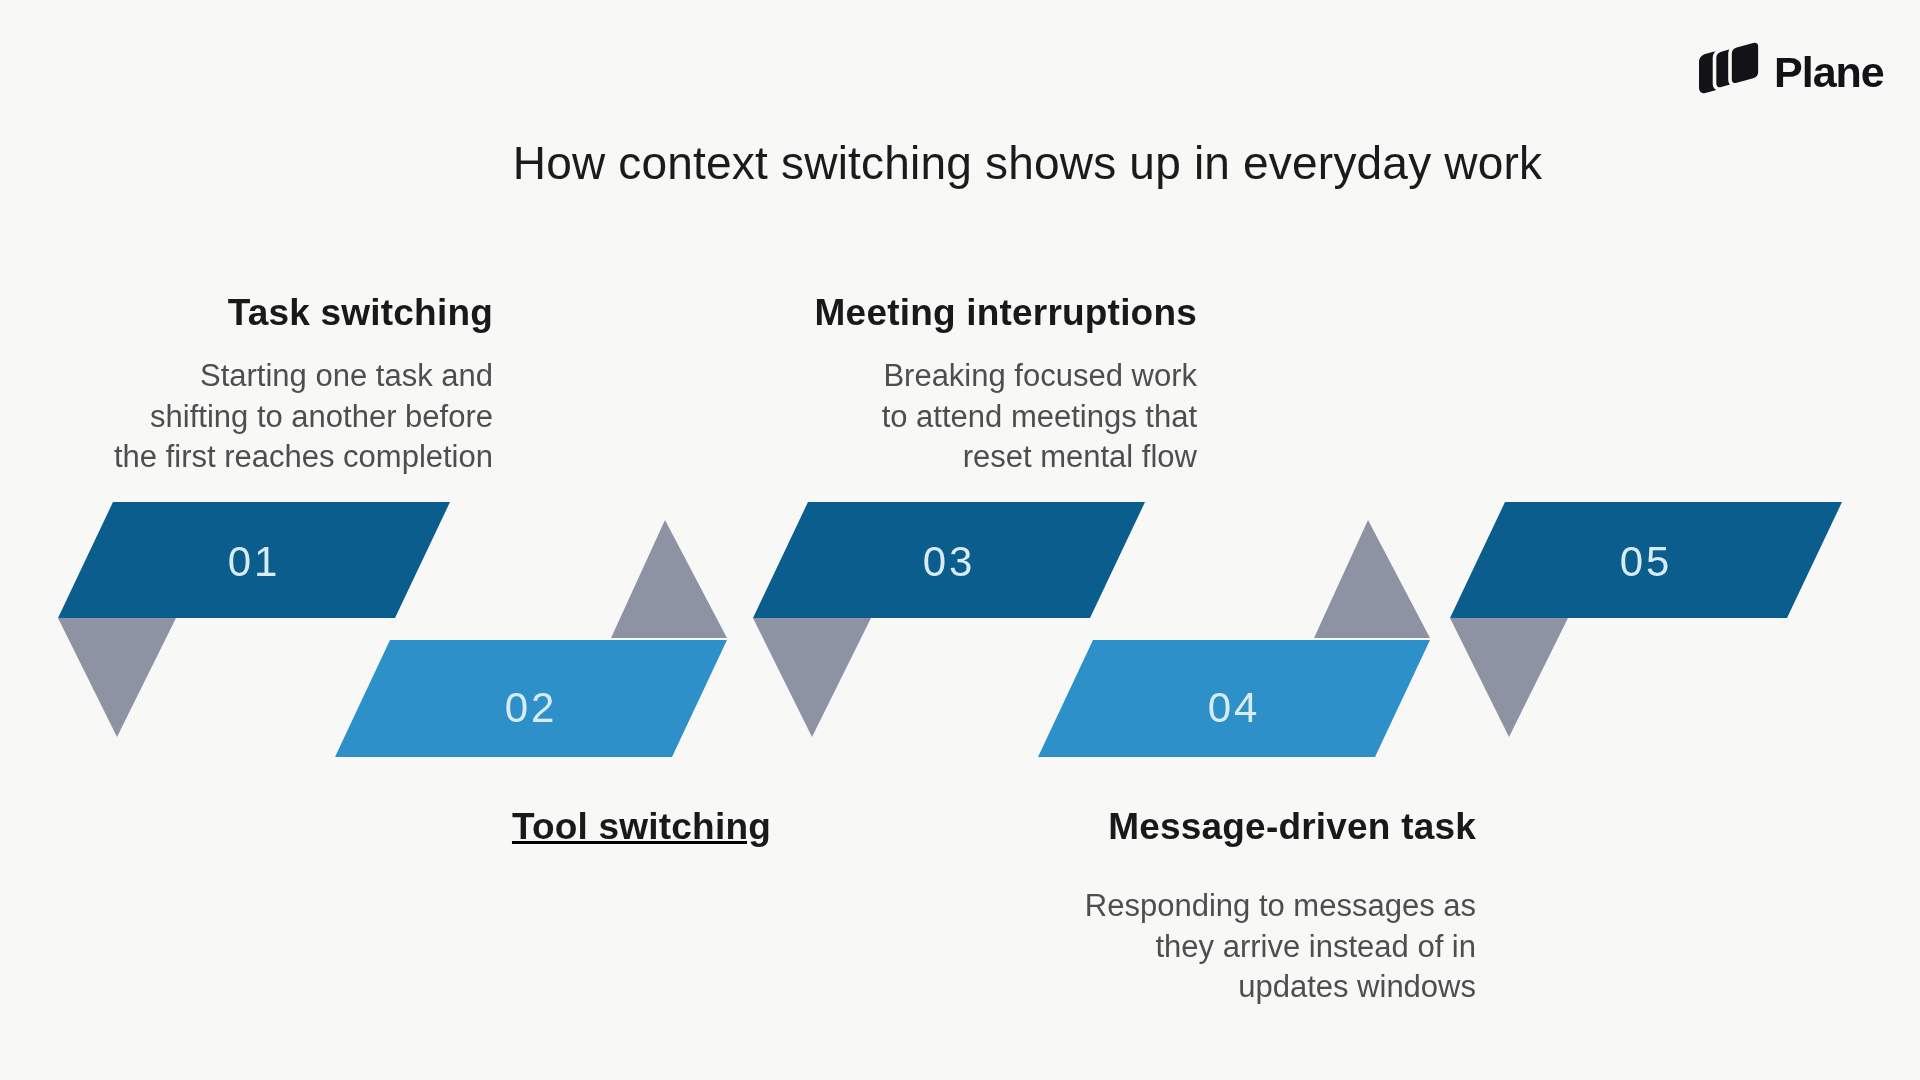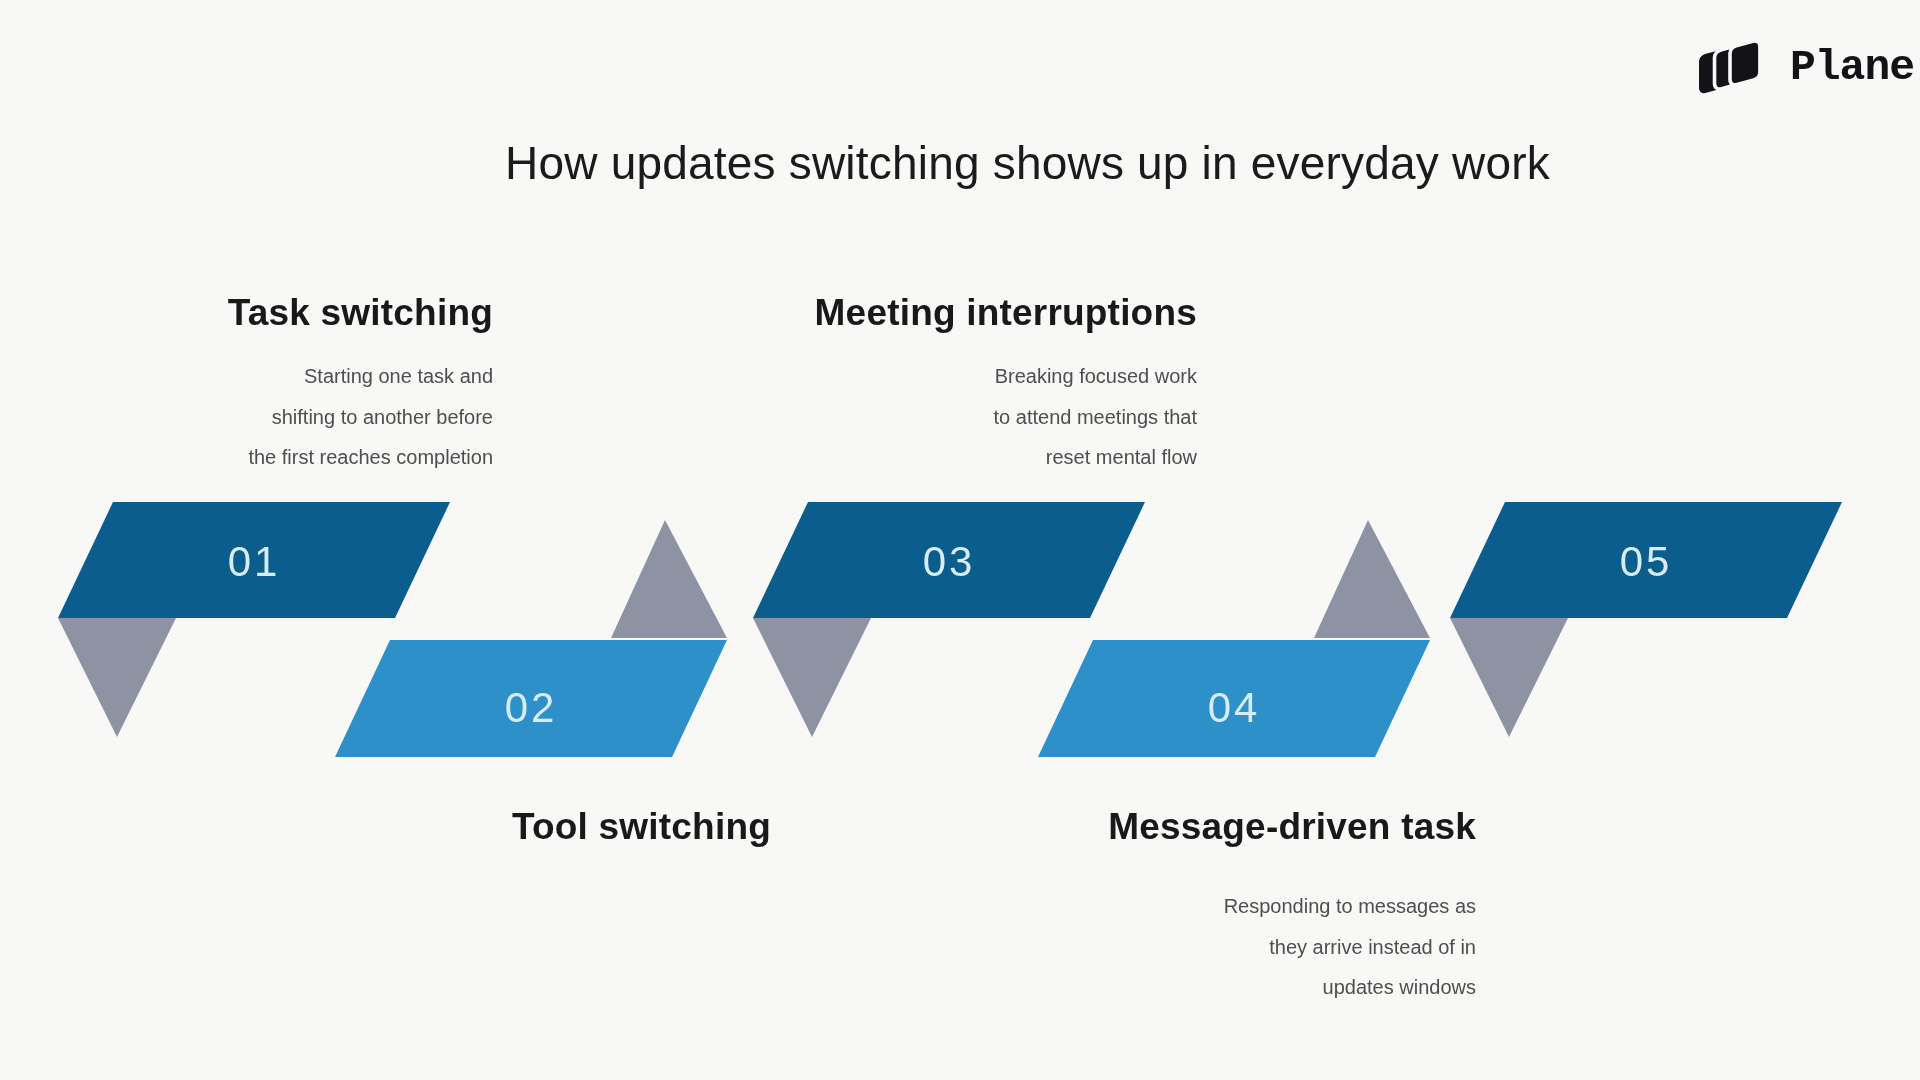--- a/index.html
+++ b/index.html
@@ -16,21 +16,21 @@
   html,body{width:1920px;height:1080px;}
   body{
     background:var(--page-bg);
     font-family:"Liberation Sans","DejaVu Sans",sans-serif;
     position:relative;
     overflow:hidden;
   }
   .canvas{position:absolute;inset:0;width:1920px;height:1080px;}
 
   
-  .logo{position:absolute;top:40px;left:1698px;display:flex;align-items:center;gap:28px;font-family:Liberation Mono, monospace;}
+  .logo{position:absolute;top:40px;left:1698px;display:flex;align-items:flex-end;gap:12px;}
   .logo-mark{display:block;}
   .logo-text{
     font-size:43px;font-weight:700;color:var(--logo-ink);
     letter-spacing:-1px;line-height:1;
   }
 
   
   .title{
     position:absolute;top:136px;left:135px;right:0;
     text-align:center;
@@ -51,51 +51,51 @@
     text-anchor:middle;
   }
 
   
   .step-text{position:absolute;width:480px;text-align:right;}
   .step-text h2{
     font-size:37px;font-weight:700;color:var(--heading-text);
     line-height:46px;letter-spacing:0.2px;
   }
   .step-text p{
-    font-size:20px;line-height:40.5px;color:var(--body-text);
+    font-size:31px;line-height:40.5px;color:var(--body-text);
     white-space:pre-line;
   }
   .step-text.row-top{top:290px;}
   .step-text.row-top h2{margin-bottom:20px;}
   .step-text.row-bottom{top:804px;}
   .step-text.row-bottom h2{margin-bottom:36px;}
 
   .pos-1{left:13px;}
-  .pos-2{left:291px;}
+  .pos-2{left:291px;text-decoration:underline;}
   .pos-3{left:717px;}
   .pos-4{left:996px;}
   .pos-5{left:1412px;}
 </style>
 </head>
 <body>
 
 <div class="canvas">
 
   <div class="logo">
     <svg class="logo-mark" width="64" height="54" viewBox="0 0 62 52" aria-hidden="true">
       <g fill="#121217" stroke="none">
         <path transform="translate(1,8)" d="M0,13 C0,9.5 2.5,6.5 6,5.5 L22,1 C26,-0.2 29,2 29,6 L29,31 C29,34.5 26.5,37.5 23,38.5 L7,43 C3,44.2 0,42 0,38 Z"></path>
         <path transform="translate(16,4)" stroke="#f8f8f7" stroke-width="3.5" d="M0,13 C0,9.5 2.5,6.5 6,5.5 L22,1 C26,-0.2 29,2 29,6 L29,31 C29,34.5 26.5,37.5 23,38.5 L7,43 C3,44.2 0,42 0,38 Z"></path>
         <path transform="translate(31,0)" stroke="#f8f8f7" stroke-width="3.5" d="M0,13 C0,9.5 2.5,6.5 6,5.5 L22,1 C26,-0.2 29,2 29,6 L29,31 C29,34.5 26.5,37.5 23,38.5 L7,43 C3,44.2 0,42 0,38 Z"></path>
       </g>
     </svg>
     <span class="logo-text">Plane</span>
   </div>
 
-  <h1 class="title">How updates switching shows up in everyday work</h1>
+  <h1 class="title">How context switching shows up in everyday work</h1>
 
   <svg class="diagram" viewBox="0 0 1920 1080" width="1920" height="1080">
 
     <polygon class="para-dark" points="113,502 450,502 395,618 58,618"></polygon>
     <polygon class="tri" points="58,618 176,618 117,737"></polygon>
     <text class="step-number" x="254" y="576">01</text>
 
     <polygon class="tri" points="611,638 727,638 665,520"></polygon>
     <polygon class="para-light" points="390,640 727,640 672,757 335,757"></polygon>
     <text class="step-number" x="531" y="722">02</text>

